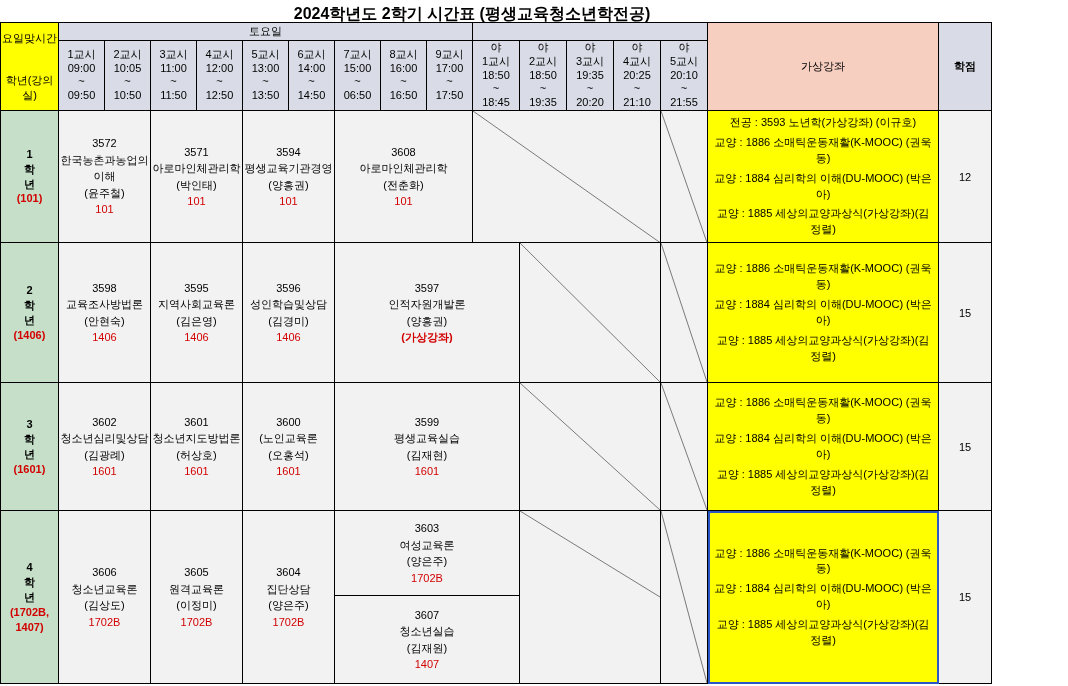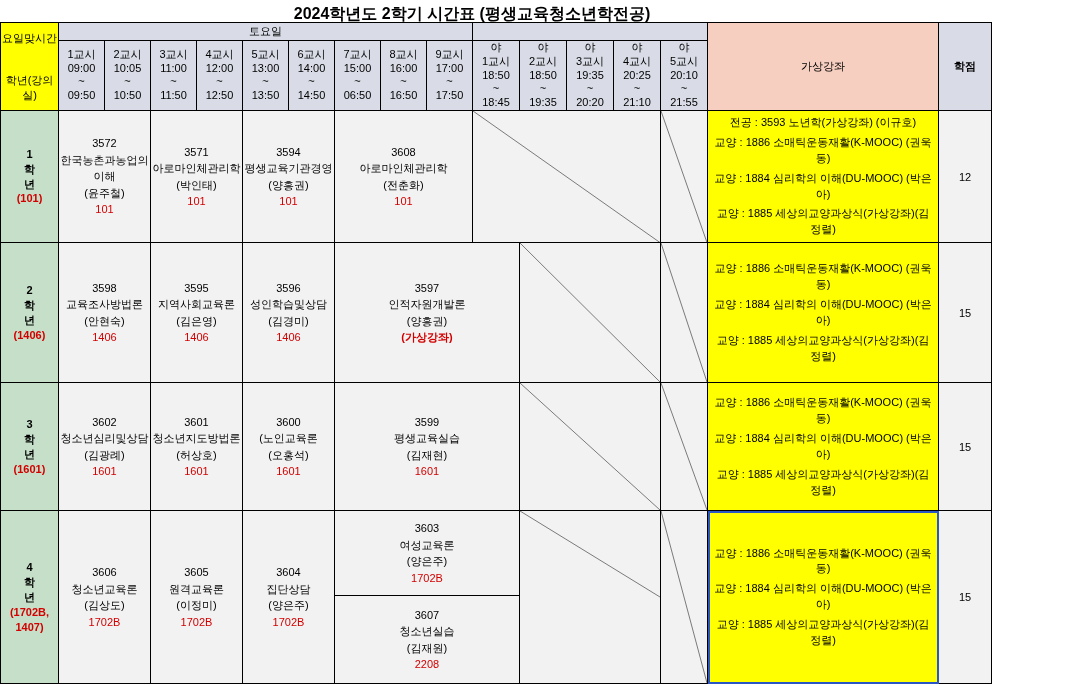--- a/index.html
+++ b/index.html
@@ -364,19 +364,19 @@
         <div>교양 : 1884 심리학의 이해(DU-MOOC) (박은아)</div>
         <div>교양 : 1885 세상의교양과상식(가상강좌)(김정렬)</div>
       </td>
       <td rowspan="2" class="credit">15</td>
     </tr>
     <tr style="height:88px">
       <td colspan="4" class="course">
         <div class="code">3607</div>
         <div class="nm">청소년실습</div>
         <div class="prof">(김재원)</div>
-        <div class="room">2208</div>
+        <div class="room">1407</div>
       </td>
     </tr>
   </tbody>
     </table>
 
 </div>
 
 </body></html>

